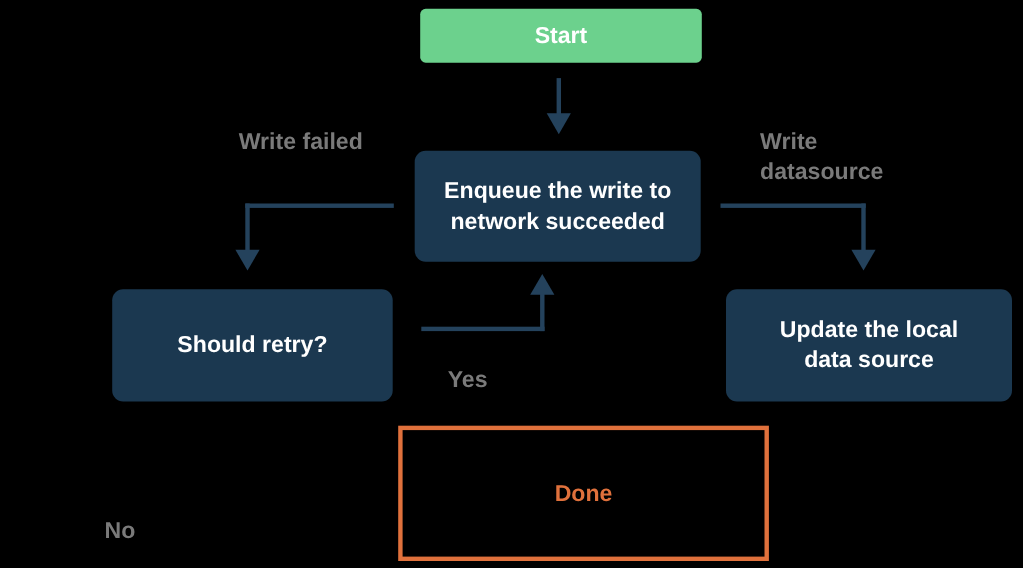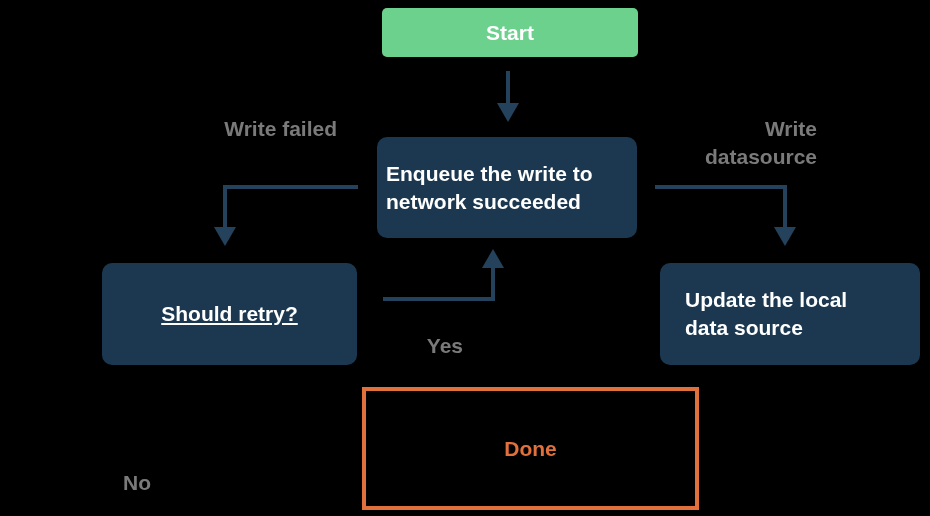--- a/index.html
+++ b/index.html
@@ -10,62 +10,61 @@
     background: var(--background, #000);
     font-family: "Liberation Sans", sans-serif;
     font-weight: bold;
     overflow: hidden;
   }
   .node {
     position: absolute;
     display: flex;
     align-items: center;
     justify-content: center;
-    text-align: left;
+    text-align: center;
     color: var(--node-text, #ffffff);
     font-size: 21px;
     line-height: 28px;
     box-sizing: border-box;
   }
   .node-start {
     left: 382px; top: 8px; width: 256px; height: 49px;
     background: var(--start-fill, #6CD18D);
     border-radius: 5px;
   }
   .node-enqueue {
     left: 377px; top: 137px; width: 260px; height: 101px;
     background: var(--node-fill, #1B3850);
     border-radius: 10px;
     padding: 0 9px;
   }
   .node-retry {
     left: 102px; top: 263px; width: 255px; height: 102px;
     background: var(--node-fill, #1B3850);
     border-radius: 10px;
-    text-decoration: underline;
   }
   .node-update {
     left: 660px; top: 263px; width: 260px; height: 102px;
     background: var(--node-fill, #1B3850);
     border-radius: 10px;
     padding: 0 25px;
   }
   .node-done {
     left: 362px; top: 387px; width: 337px; height: 123px;
     background: transparent;
     border: 4px solid var(--done-accent, #E0713C);
     color: var(--done-accent, #E0713C);
     border-radius: 0;
   }
   .edge-label {
     position: absolute;
     color: var(--label-text, #7A7A7A);
     font-size: 21px;
     line-height: 28px;
-    text-align: right;
+    text-align: left;
   }
   .lbl-write-failed    { left: 217px; top: 115px; width: 120px; }
   .lbl-write-succeeded { left: 691px; top: 115px; width: 126px; }
   .lbl-yes             { left: 407px; top: 332px; width: 56px; }
   .lbl-no              { left: 95px;  top: 441px; width: 56px; margin-top: 28px; }
   .seg {
     position: absolute;
     background: var(--arrow, #24425C);
   }
   .head {

